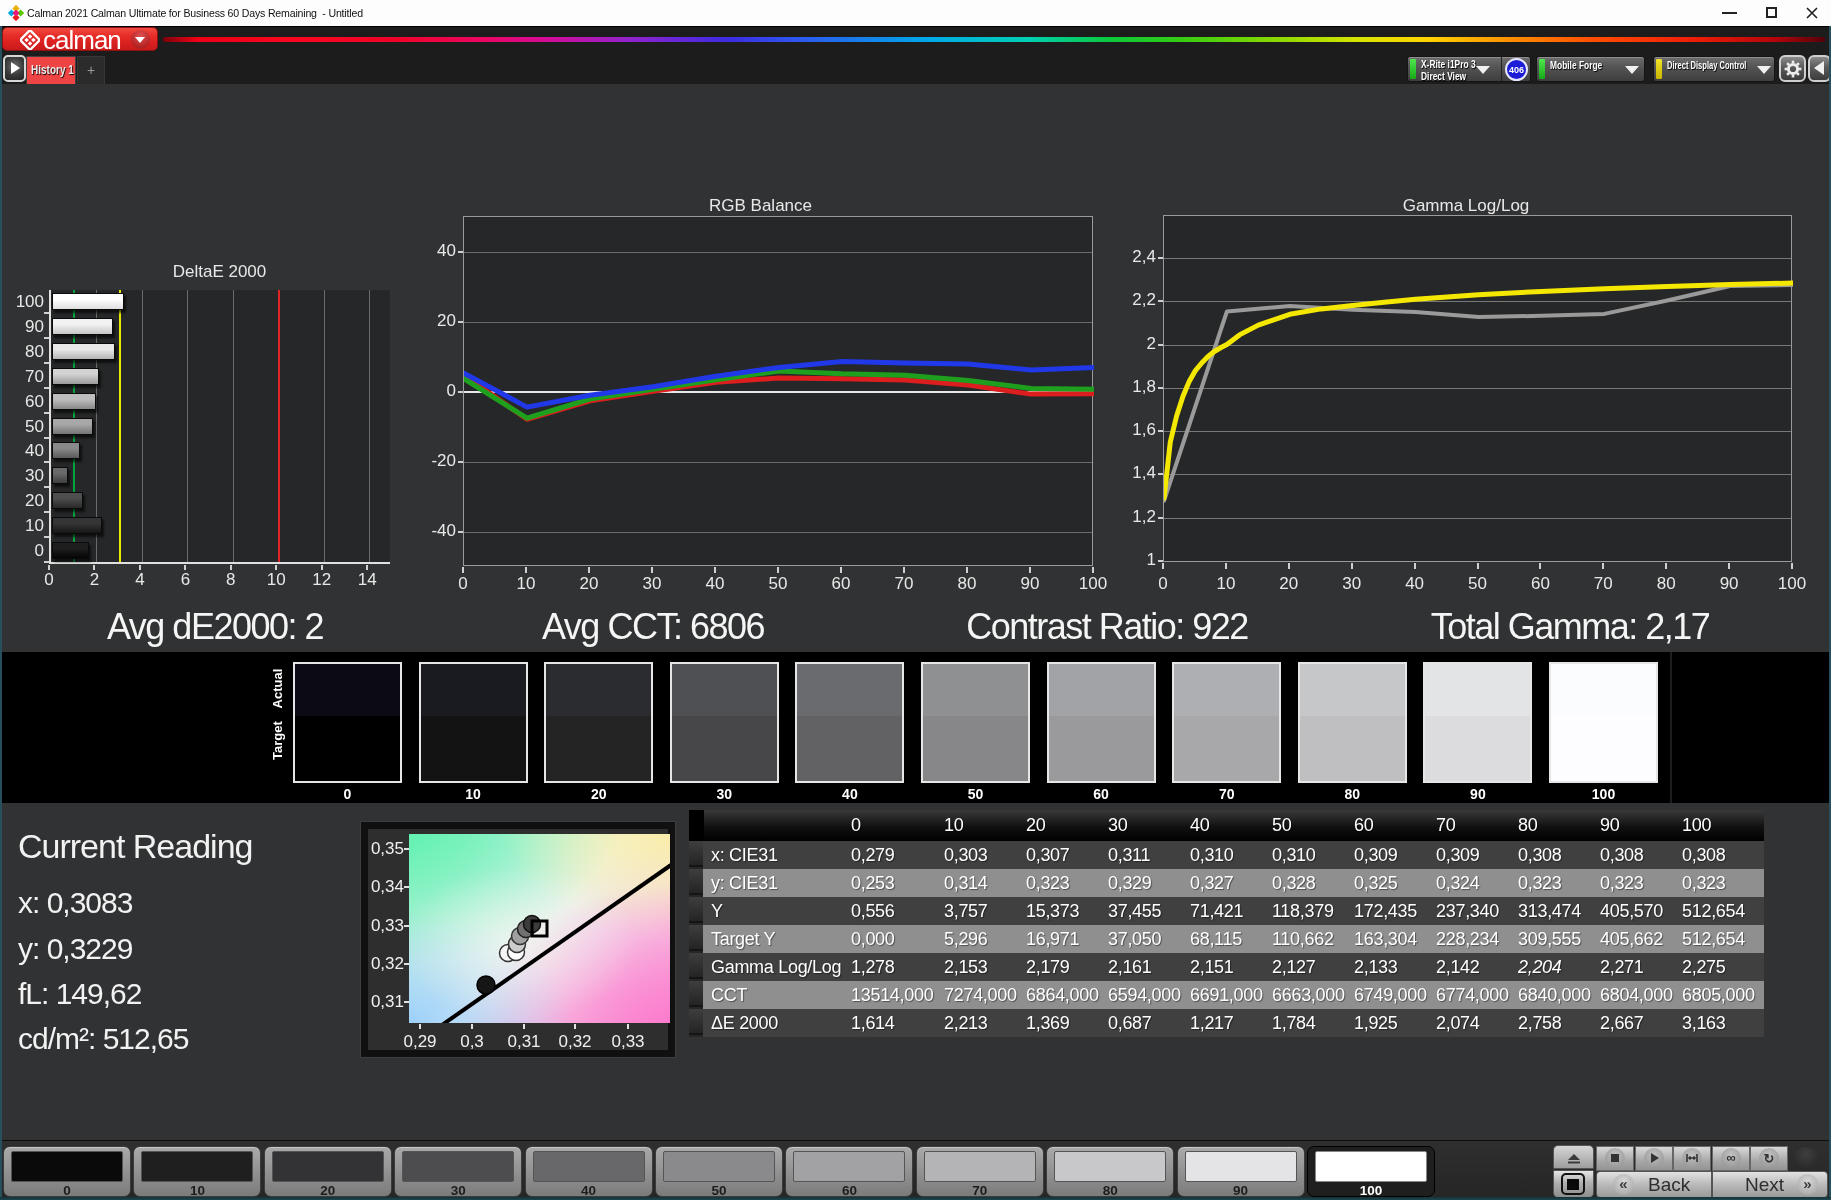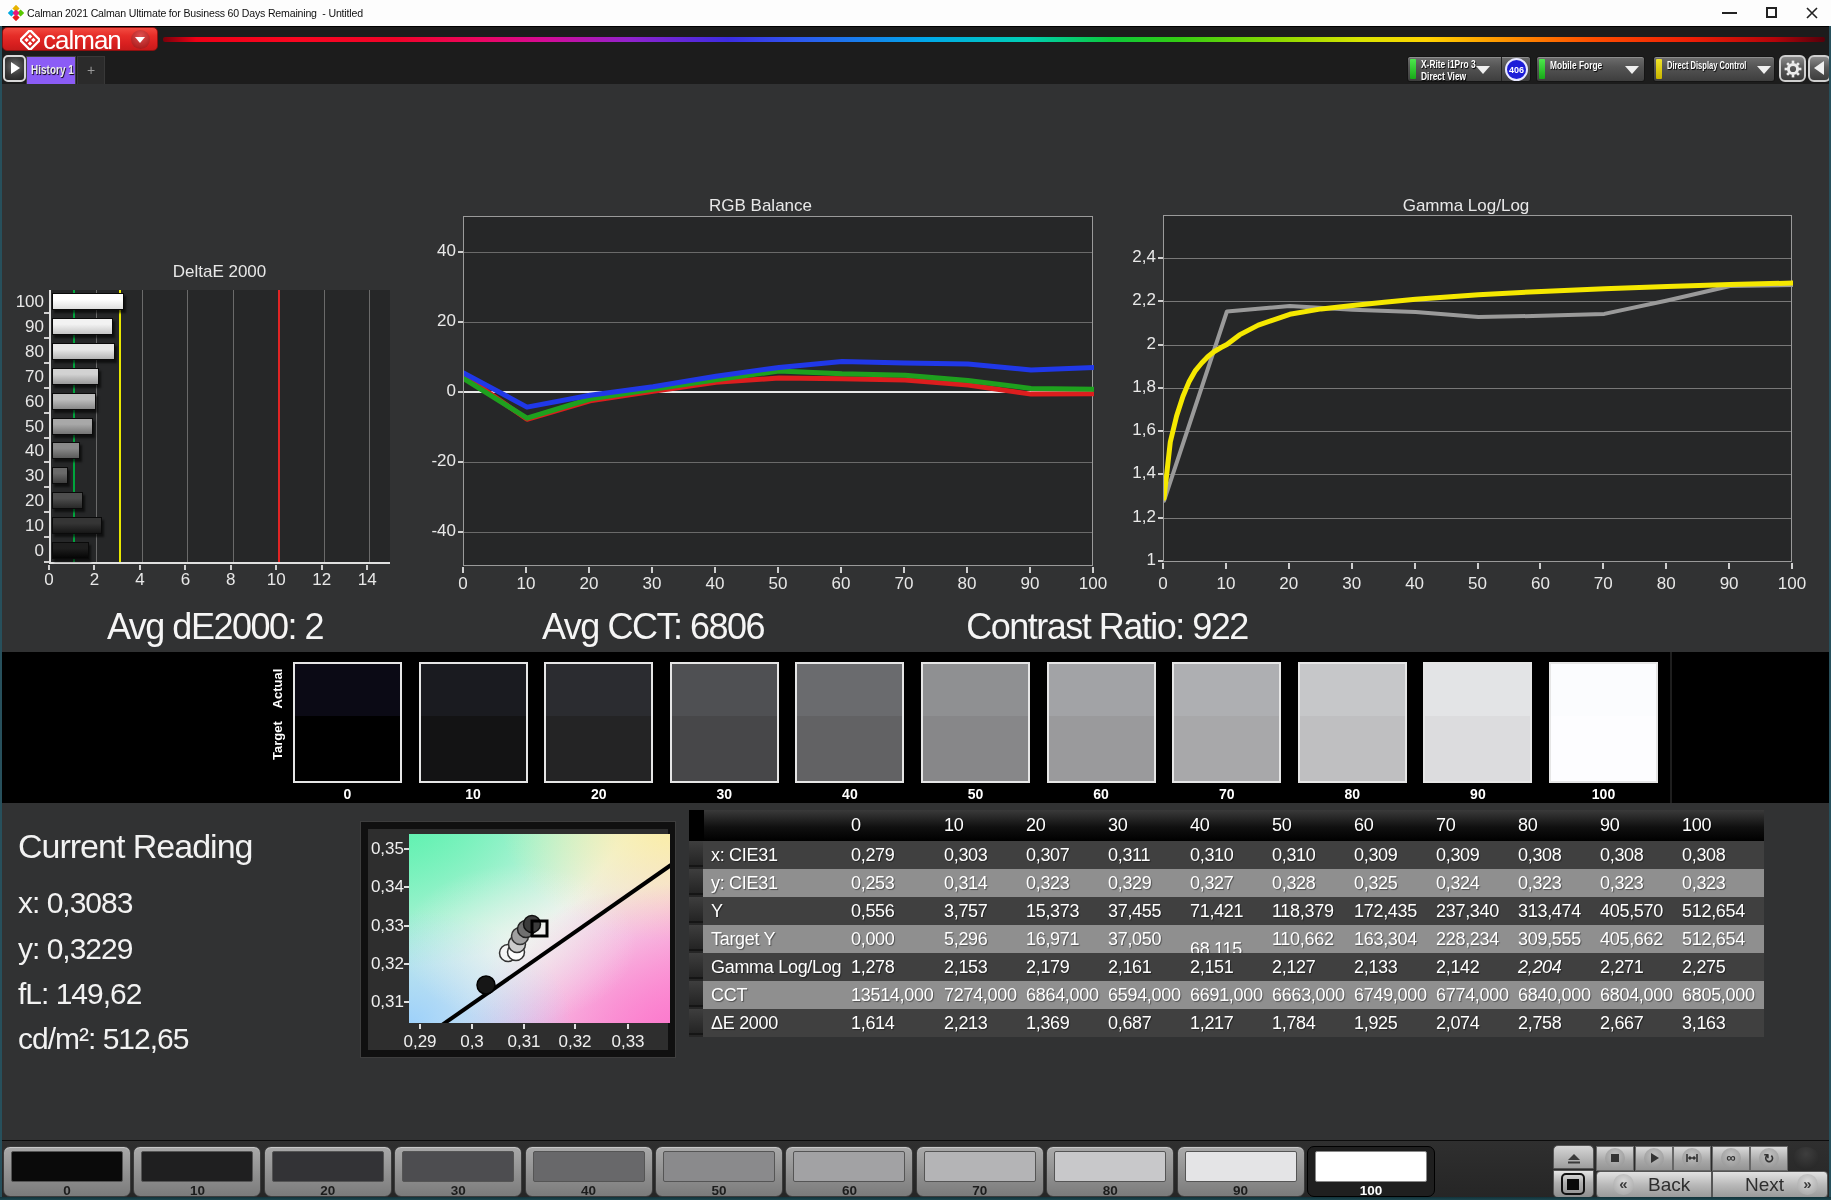--- a/index.html
+++ b/index.html
@@ -26,21 +26,21 @@
 #logoword { left:43px; top:25px; font-size:26px; font-weight:normal; color:#fff; letter-spacing:-1px; }
 #logodrop { left:131px; top:30px; width:19px; height:19px; border-radius:50%;
   background:radial-gradient(circle at 50% 30%,#e05050,#a01010); }
 #logodrop:after { content:""; position:absolute; left:4px; top:7px; border-left:5px solid transparent; border-right:5px solid transparent; border-top:6px solid #fff; }
 
 
 #tabbar { left:0; top:52px; width:1831px; height:32px; background:#1c1c1c; }
 #playbtn { left:3px; top:55px; width:23px; height:27px; border-radius:5px; border:2px solid #d8d8d8;
   background:radial-gradient(circle at 50% 40%, #6e6e6e 0%, #3a3a3a 55%, #222 100%); }
 #playbtn:after { content:""; position:absolute; left:6px; top:5px; border-top:6px solid transparent; border-bottom:6px solid transparent; border-left:9px solid #fff; }
-#tab1 { left:26px; top:56px; width:50px; height:28px; background:#8b5cf6; border:1px solid #424242; border-bottom:none; }
+#tab1 { left:26px; top:56px; width:50px; height:28px; background:#ef4444; border:1px solid #424242; border-bottom:none; }
 #tab1 span { position:absolute; left:4px; top:6px; font-size:12.5px; font-weight:bold; color:#ececec; text-shadow:1px 1px 1px #000; white-space:nowrap; transform:scaleX(0.8); transform-origin:0 0; }
 #tabplus { left:77px; top:56px; width:28px; height:28px; background:#2b2b2b; border:1px solid #383838; border-bottom:none; }
 #tabplus span { position:absolute; left:9px; top:5px; font-size:14px; color:#9a9a9a; }
 
 
 .widget { top:56px; height:26px; border-radius:3px; border:1px solid #151515;
   background:linear-gradient(180deg,#6e6e6e 0%,#555 40%,#3e3e3e 100%);
   box-shadow:inset 0 1px 0 rgba(255,255,255,.22); }
 .wbar { position:absolute; left:2px; top:2px; width:6px; height:20px; border-radius:1px; }
 .wtext { position:absolute; left:13px; color:#fff; font-weight:bold; font-size:10.5px; text-shadow:1px 1px 1px #000; line-height:12px; white-space:nowrap; transform:scaleX(0.8); transform-origin:0 50%; }
@@ -287,20 +287,21 @@
       <div class="gridh" style="top: 171.9px; background: rgb(120, 120, 120);"></div>
       <div class="gridh" style="top: 128.6px; background: rgb(120, 120, 120);"></div>
       <div class="gridh" style="top: 85.3px; background: rgb(120, 120, 120);"></div>
       <div class="gridh" style="top: 42px; background: rgb(120, 120, 120);"></div>
       <svg width="629" height="347" style="position:absolute;left:0;top:0">
         <polyline points="0.0,284.8 62.9,95.5 125.8,89.9 188.7,93.8 251.6,95.9 314.5,101.1 377.4,99.8 440.3,97.9 503.2,84.5 566.1,70.0 629.0,69.1" fill="none" stroke="#9a9a9a" stroke-width="4" stroke-linejoin="round" stroke-linecap="round"></polyline>
         <polyline points="0.0,282.2 6.3,226.0 12.6,200.0 18.9,180.5 25.2,165.4 31.4,154.6 37.7,147.0 44.0,140.5 50.3,135.5 56.6,131.8 62.9,128.6 75.5,118.9 94.3,109.1 125.8,98.3 157.2,92.9 188.7,89.6 220.2,86.2 251.6,83.2 283.1,81.0 314.5,78.8 377.4,75.4 440.3,72.8 503.2,70.6 566.1,68.4 629.0,67.1" fill="none" stroke="#f5e800" stroke-width="5" stroke-linejoin="round" stroke-linecap="round"></polyline>
       </svg>
     </div>
   <div class="statbig" style="left:932px;width:350px;">Contrast Ratio: 922</div>
+  <div class="statbig" style="left:1395px;width:350px;">Total Gamma: 2,17</div>
 
   <div id="swstrip" class="abs"></div>
   <div class="abs" style="left:1670px;top:652px;width:2px;height:151px;background:#1e1e1e;"></div>
   <div id="swatches">
       <div class="sq" style="left: 293px;">
         <div class="sqtop" style="background: rgb(11, 10, 21);"></div>
         <div class="sqbot" style="background: rgb(0, 0, 0);"></div>
       </div>
       <div class="sqlabel" style="left: 293px;">0</div>
       <div class="sq" style="left: 418.6px;">
@@ -454,21 +455,21 @@
         <div class="tcell" style="left: 829px;">313,474</div>
         <div class="tcell" style="left: 911px;">405,570</div>
         <div class="tcell" style="left: 993px;">512,654</div>
       </div>
       <div class="trow tlight" style="top: 925px;">
         <div class="tcell" style="left: 22px;">Target Y</div>
         <div class="tcell" style="left: 162px;">0,000</div>
         <div class="tcell" style="left: 255px;">5,296</div>
         <div class="tcell" style="left: 337px;">16,971</div>
         <div class="tcell" style="left: 419px;">37,050</div>
-        <div class="tcell" style="left: 501px; margin-top: 10px;">68,115</div>
+        <div class="tcell" style="left: 501px;">68,115</div>
         <div class="tcell" style="left: 583px;">110,662</div>
         <div class="tcell" style="left: 665px;">163,304</div>
         <div class="tcell" style="left: 747px;">228,234</div>
         <div class="tcell" style="left: 829px;">309,555</div>
         <div class="tcell" style="left: 911px;">405,662</div>
         <div class="tcell" style="left: 993px;">512,654</div>
       </div>
       <div class="trow tdark" style="top: 953px;">
         <div class="tcell" style="left: 22px;">Gamma Log/Log</div>
         <div class="tcell" style="left: 162px;">1,278</div>

